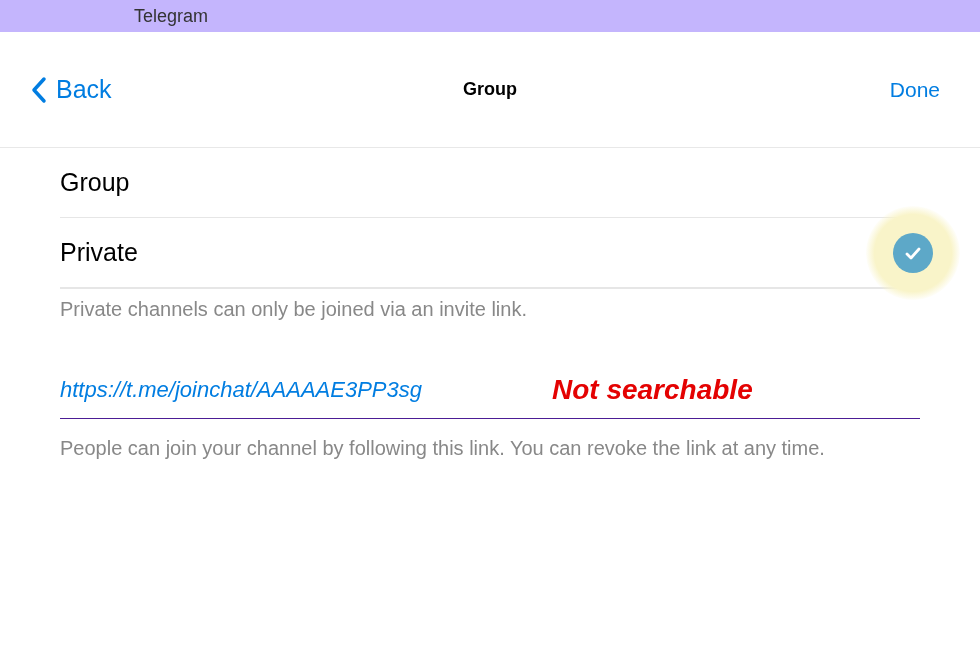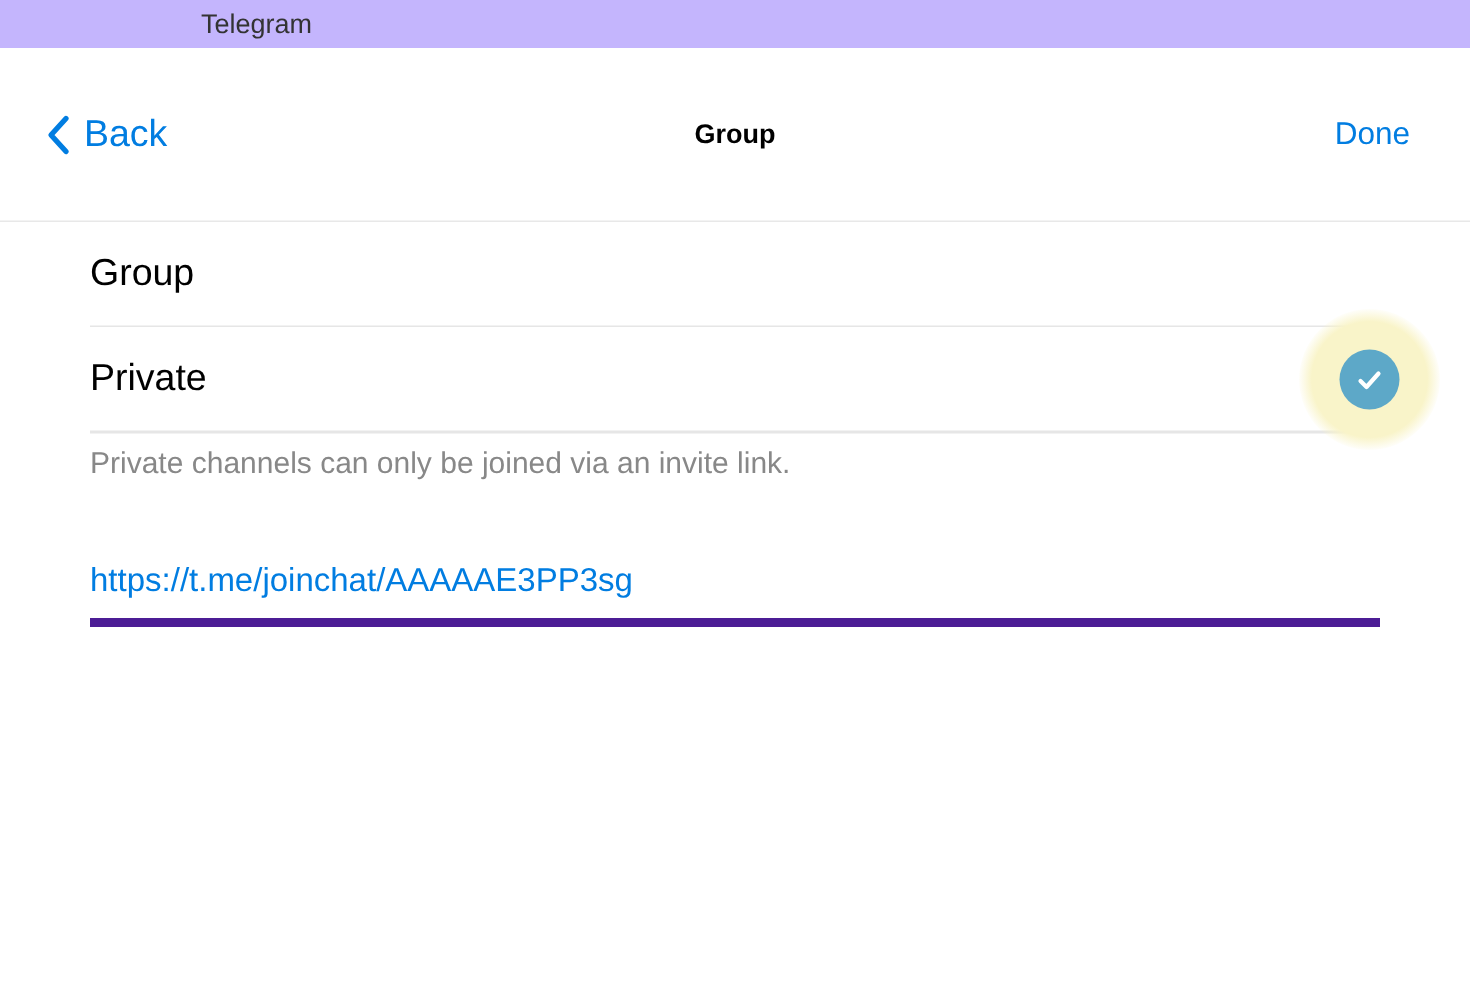--- a/index.html
+++ b/index.html
@@ -118,21 +118,22 @@
       color: #888;
       font-size: 20px;
       line-height: 1.45;
       padding: 6px 0 36px 0;
       border-top: 1px solid #e6e6e6;
     }
     .link-row {
       display: flex;
       align-items: center;
       padding: 14px 0 12px 0;
-      border-bottom: 6px solid #4c1d95;
+      border-bottom: 1px solid #4c1d95;
+      font-style: italic;
     }
     .invite-link {
       color: #017de1;
       font-size: 22px;
       cursor: pointer;
     }
     .annotation {
       color: #e40202;
       font-weight: 700;
       font-size: 28px;
@@ -179,16 +180,18 @@
             <polyline points="4,11 8,15 16,6"></polyline>
           </svg>
       </div>
     </div>
   </div>
 
   <div class="helper-text">Private channels can only be joined via an invite link.</div>
 
   <div class="link-row">
     <span class="invite-link">https://t.me/joinchat/AAAAAE3PP3sg</span>
+    <span class="annotation">Not searchable</span>
   </div>
 
+  <div class="helper-text-2">People can join your channel by following this link. You can revoke the link at any time.</div>
 
 </div>
 
 </body></html>

